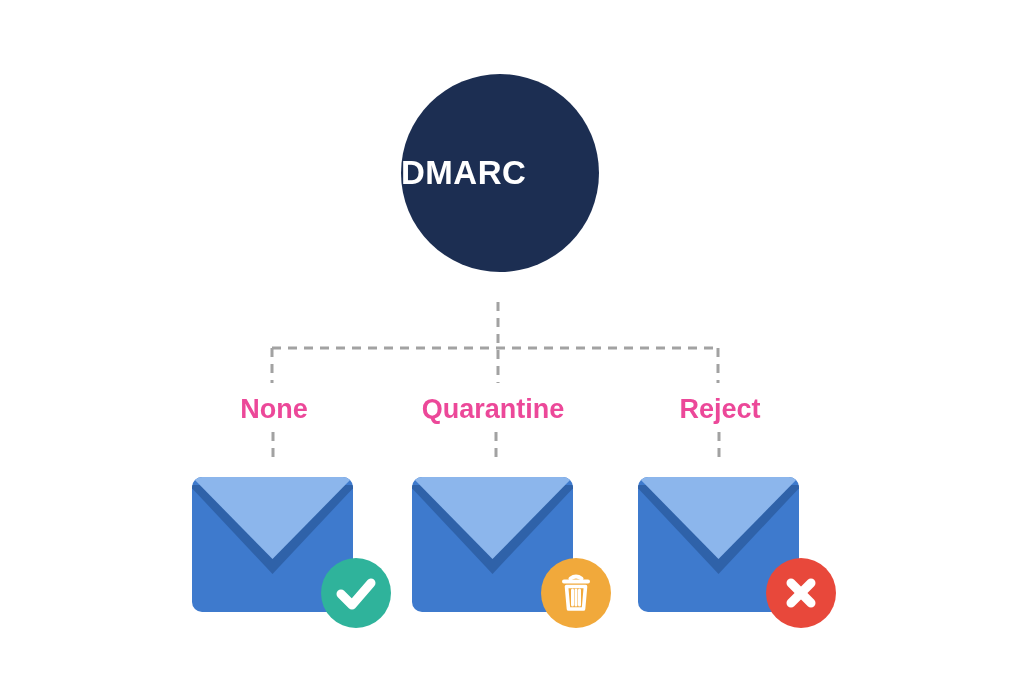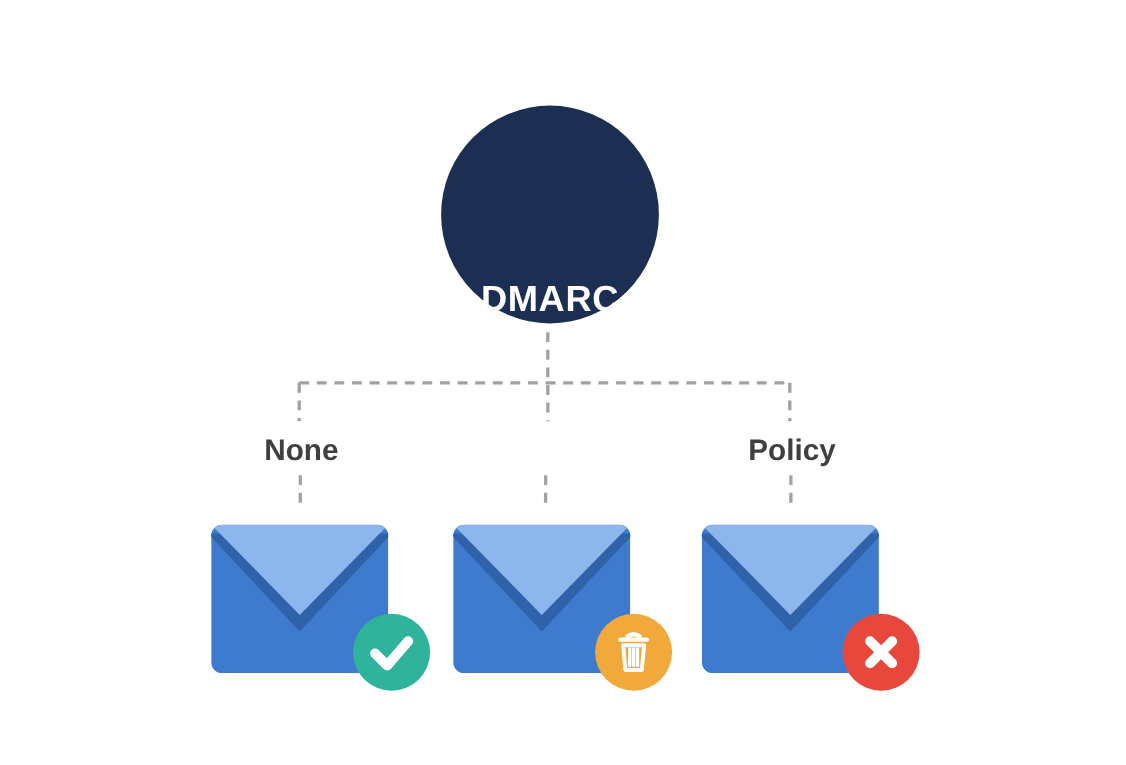--- a/index.html
+++ b/index.html
@@ -12,50 +12,50 @@
     position: relative;
     width: 1024px;
     height: 695px;
     background: #ffffff;
     overflow: hidden;
   }
   
   .root-circle {
     position: absolute;
     left: 401px;
-    top: 96px;
+    top: 74px;
     width: 198px;
     height: 198px;
     border-radius: 50%;
     background: #1C2E52;
     display: flex;
-    flex-direction: column;
+    flex-direction: row;
     align-items: center;
-    justify-content: flex-end;
+    justify-content: space-between;
     text-align: center;
   }
   .root-circle .line {
     color: #ffffff;
     font-size: 33px;
     font-weight: bold;
     line-height: 44px;
     letter-spacing: 0.5px;
   }
   
   svg.connectors {
     position: absolute;
     left: 0;
     top: 0;
   }
   
   .branch-label {
     position: absolute;
     top: 394px;
     transform: translateX(-50%);
-    color: #404040;
+    color: #ec4899;
     font-size: 27px;
     font-weight: bold;
     line-height: 30px;
     white-space: nowrap;
   }
   .label-none { left: 274px; }
   .label-quarantine { left: 493px; }
   .label-reject { left: 720px; }
   
   .envelope {
@@ -93,21 +93,22 @@
       <path d="M496,432 V461" stroke="#A2A2A2"></path>
       <path d="M719,432 V461" stroke="#A2A2A2"></path>
     </g>
   </svg>
 
   <div class="root-circle">
     <div class="line">DMARC</div>
   </div>
 
   <div class="branch-label label-none">None</div>
-  <div class="branch-label label-reject">Policy</div>
+  <div class="branch-label label-quarantine">Quarantine</div>
+  <div class="branch-label label-reject">Reject</div>
 
   <svg class="envelope env-none" viewBox="0 0 161 135">
     <defs>
         <clipPath id="clip-env-0">
           <rect width="161" height="135" rx="10"></rect>
         </clipPath>
       </defs>
     <g clip-path="url(#clip-env-0)">
       <rect width="161" height="135" fill="#3E7ACD"></rect>
       <polygon points="-3,8 164,8 80.5,97" fill="#2F62A9"></polygon>

